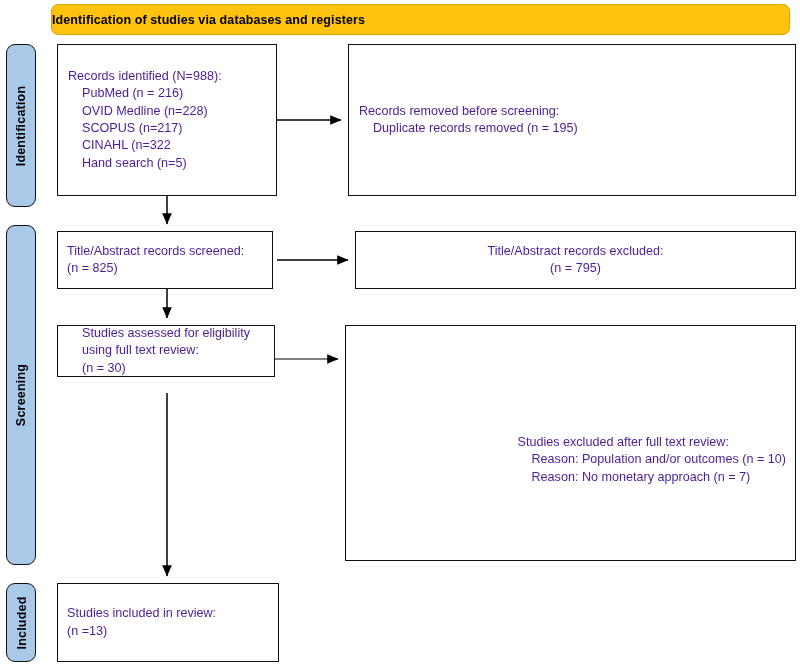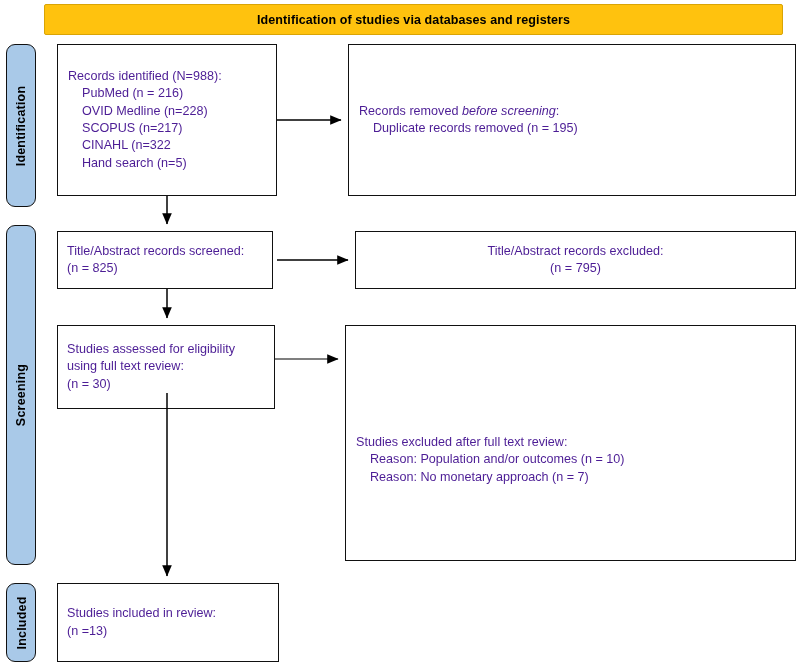--- a/index.html
+++ b/index.html
@@ -20,31 +20,30 @@
     position: absolute;
     left: 0;
     top: 0;
     width: 800px;
     height: 669px;
   }
 
   
   .banner {
     position: absolute;
-    left: 44px;
+    left: 51px;
     top: 4px;
     width: 739px;
     height: 31px;
     background: #FFC20E;
     border: 1px solid #D9A406;
-    border-radius: 2px;
+    border-radius: 7px;
     box-sizing: border-box;
     display: flex;
     align-items: center;
-    justify-content: center;
   }
   .banner-label {
     font-size: 12.5px;
     font-weight: bold;
     letter-spacing: 0.1px;
     color: #000;
     text-align: center;
   }
 
   
@@ -82,29 +81,29 @@
     flex-direction: column;
     justify-content: center;
   }
   .box-text {
     font-size: 12.6px;
     line-height: 17.4px;
     color: #4c1d95;
     padding: 0 9px;
     white-space: pre-wrap;
   }
-  .box-text .ital { font-style: italic; }
+  .box-text .ital { }
 
   
   .box-identified      { left: 57px;  top: 44px;  width: 220px; height: 152px; }
   .box-removed         { left: 348px; top: 44px;  width: 448px; height: 152px; }
   .box-screened        { left: 57px;  top: 231px; width: 216px; height: 58px;  }
   .box-excluded-ta     { left: 355px; top: 231px; width: 441px; height: 58px; text-align: center;  }
-  .box-eligibility     { left: 57px;  top: 325px; width: 218px; height: 84px;  }
-  .box-excluded-full   { left: 345px; top: 325px; width: 451px; height: 236px; }
+  .box-eligibility     { left: 57px;  top: 325px; width: 218px; height: 52px; padding-left: 15px;  }
+  .box-excluded-full   { left: 345px; top: 325px; width: 451px; height: 236px; align-items: flex-end; }
   .box-included        { left: 57px;  top: 583px; width: 222px; height: 79px;  }
 
   .box-identified .box-text,
   .box-removed .box-text,
   .box-excluded-full .box-text { padding-left: 10px; }
 
   
   .box-removed    { justify-content: center; }
   .box-excluded-full { justify-content: flex-start; padding-top: 108px; }
 

